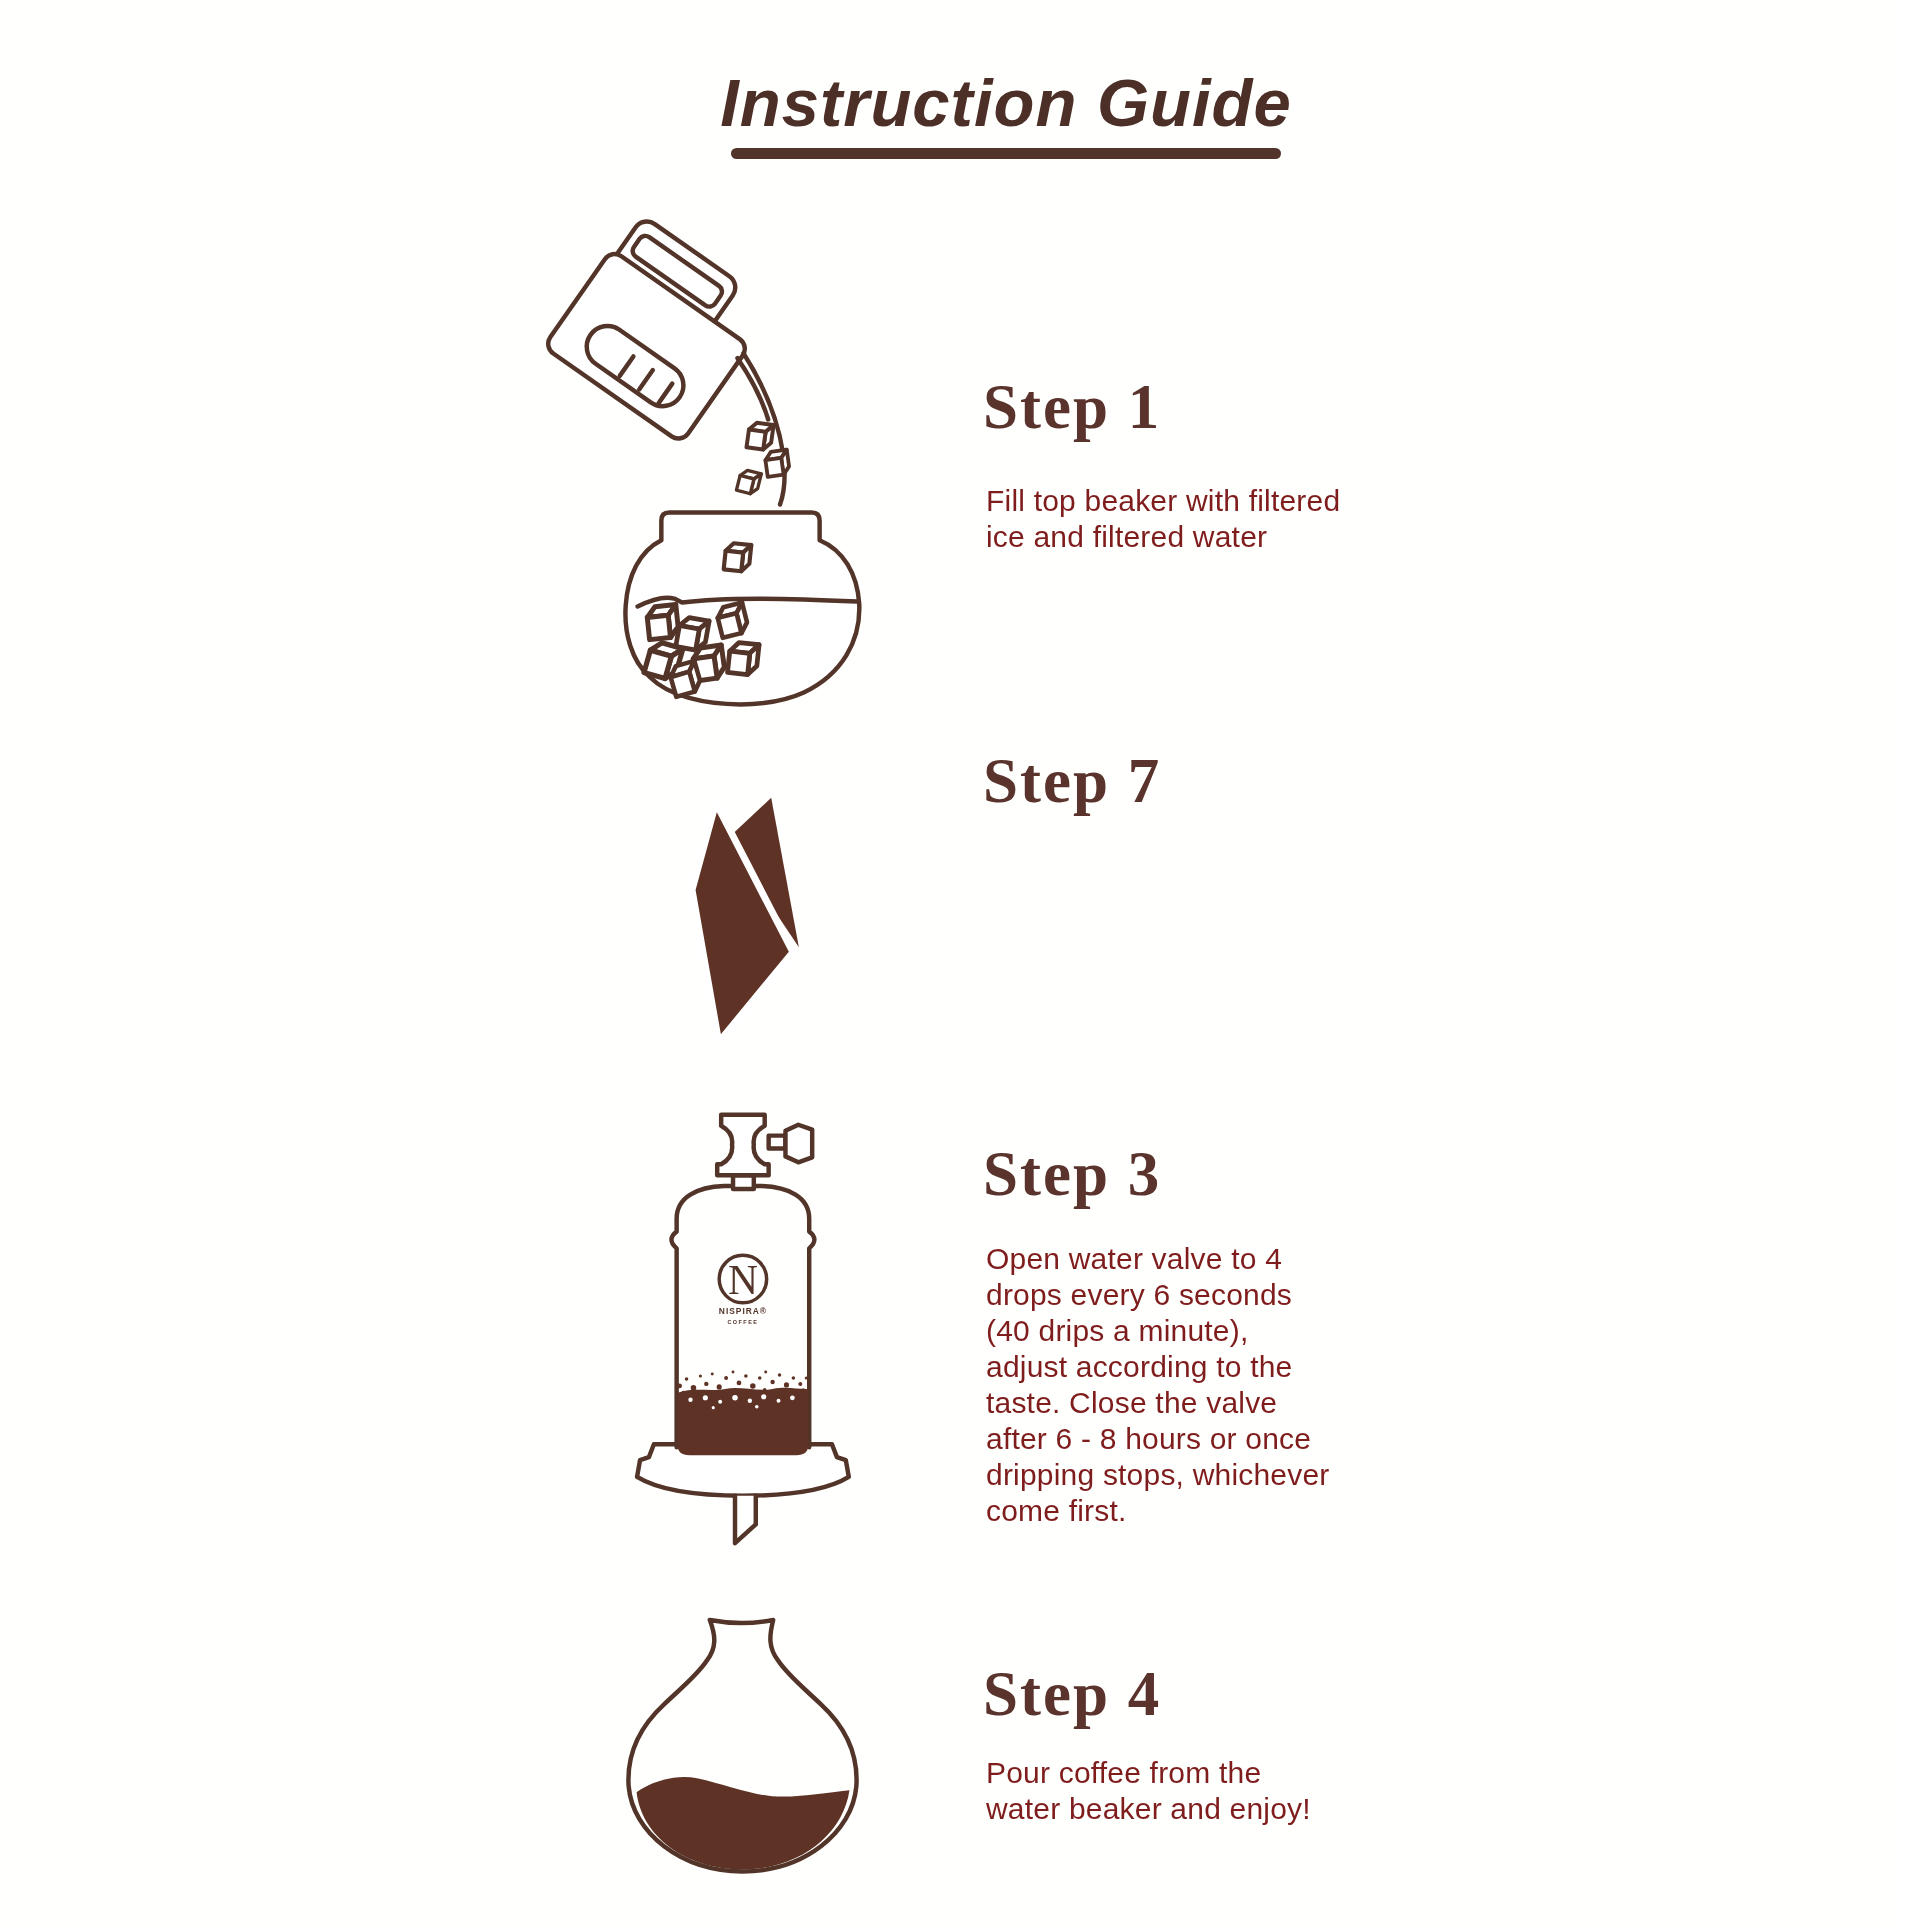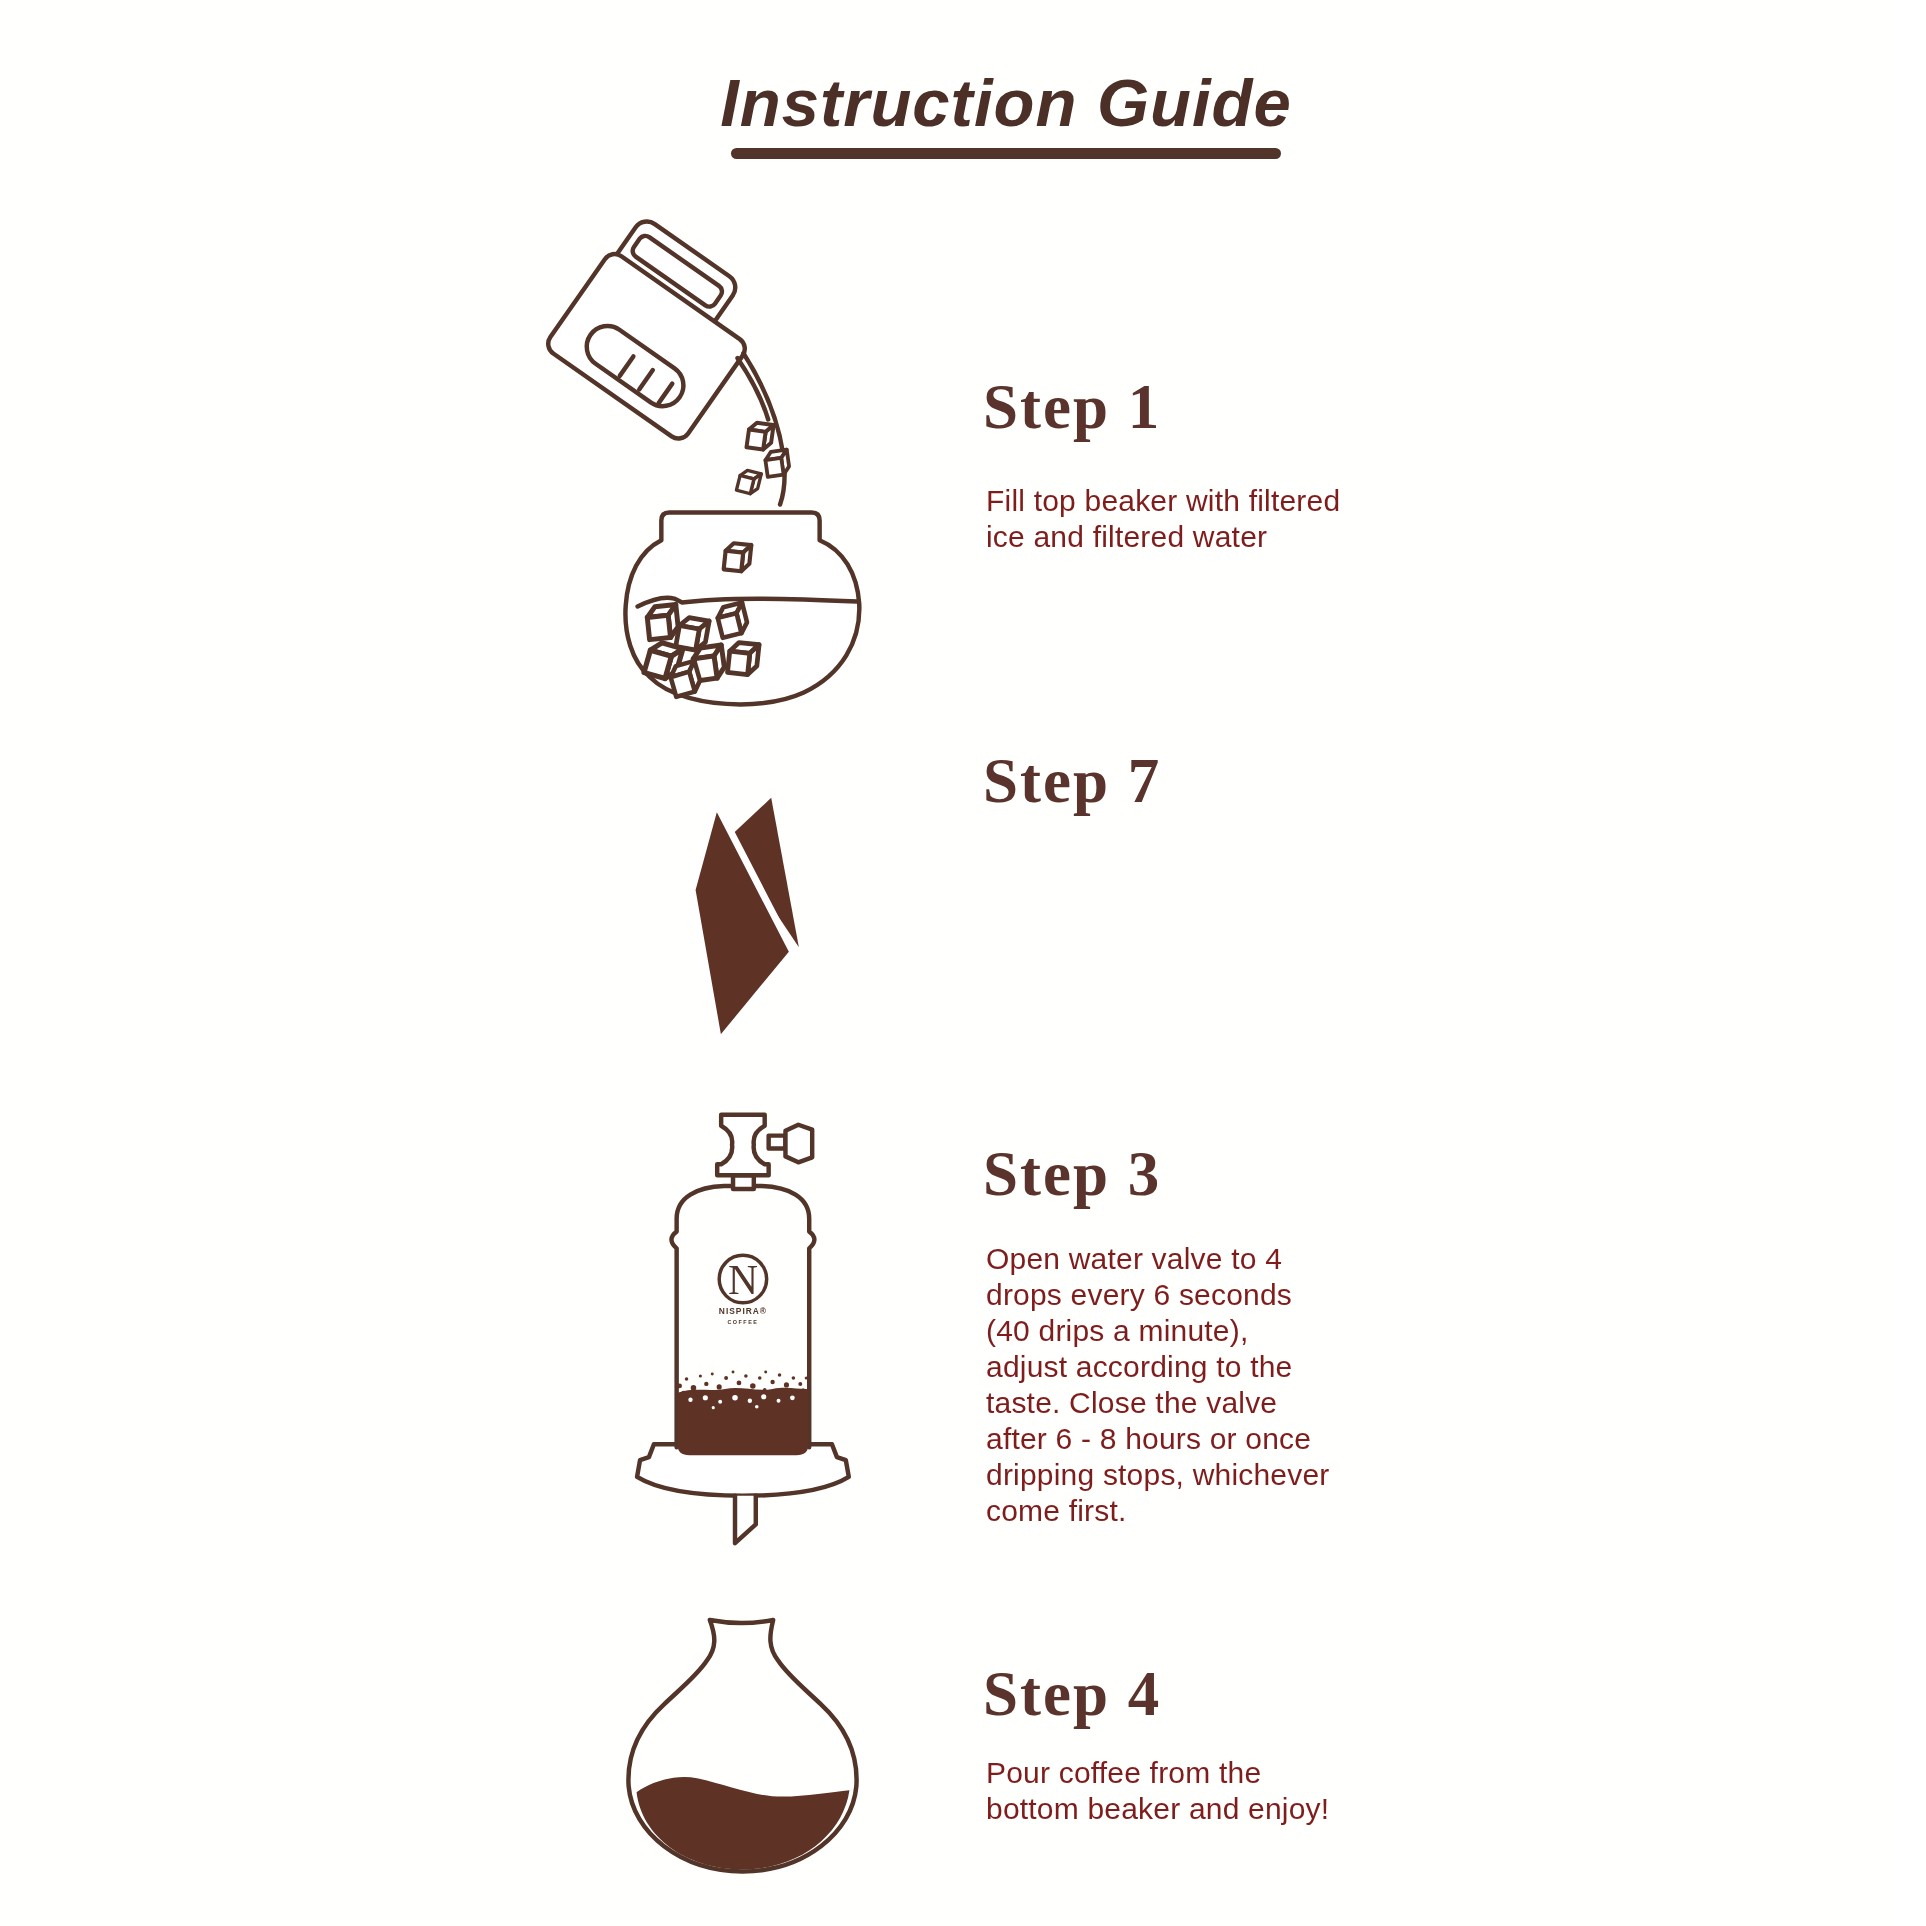--- a/index.html
+++ b/index.html
@@ -189,16 +189,16 @@
 drops every 6 seconds
 (40 drips a minute),
 adjust according to the
 taste. Close the valve
 after 6 - 8 hours or once
 dripping stops, whichever
 come first.</p>
 
   <h2 class="step-heading h4">Step 4</h2>
   <p class="step-body b4">Pour coffee from the
-bottom beaker and enjoy!</p>
+water beaker and enjoy!</p>
 
 </div>
 
 
 </body></html>

